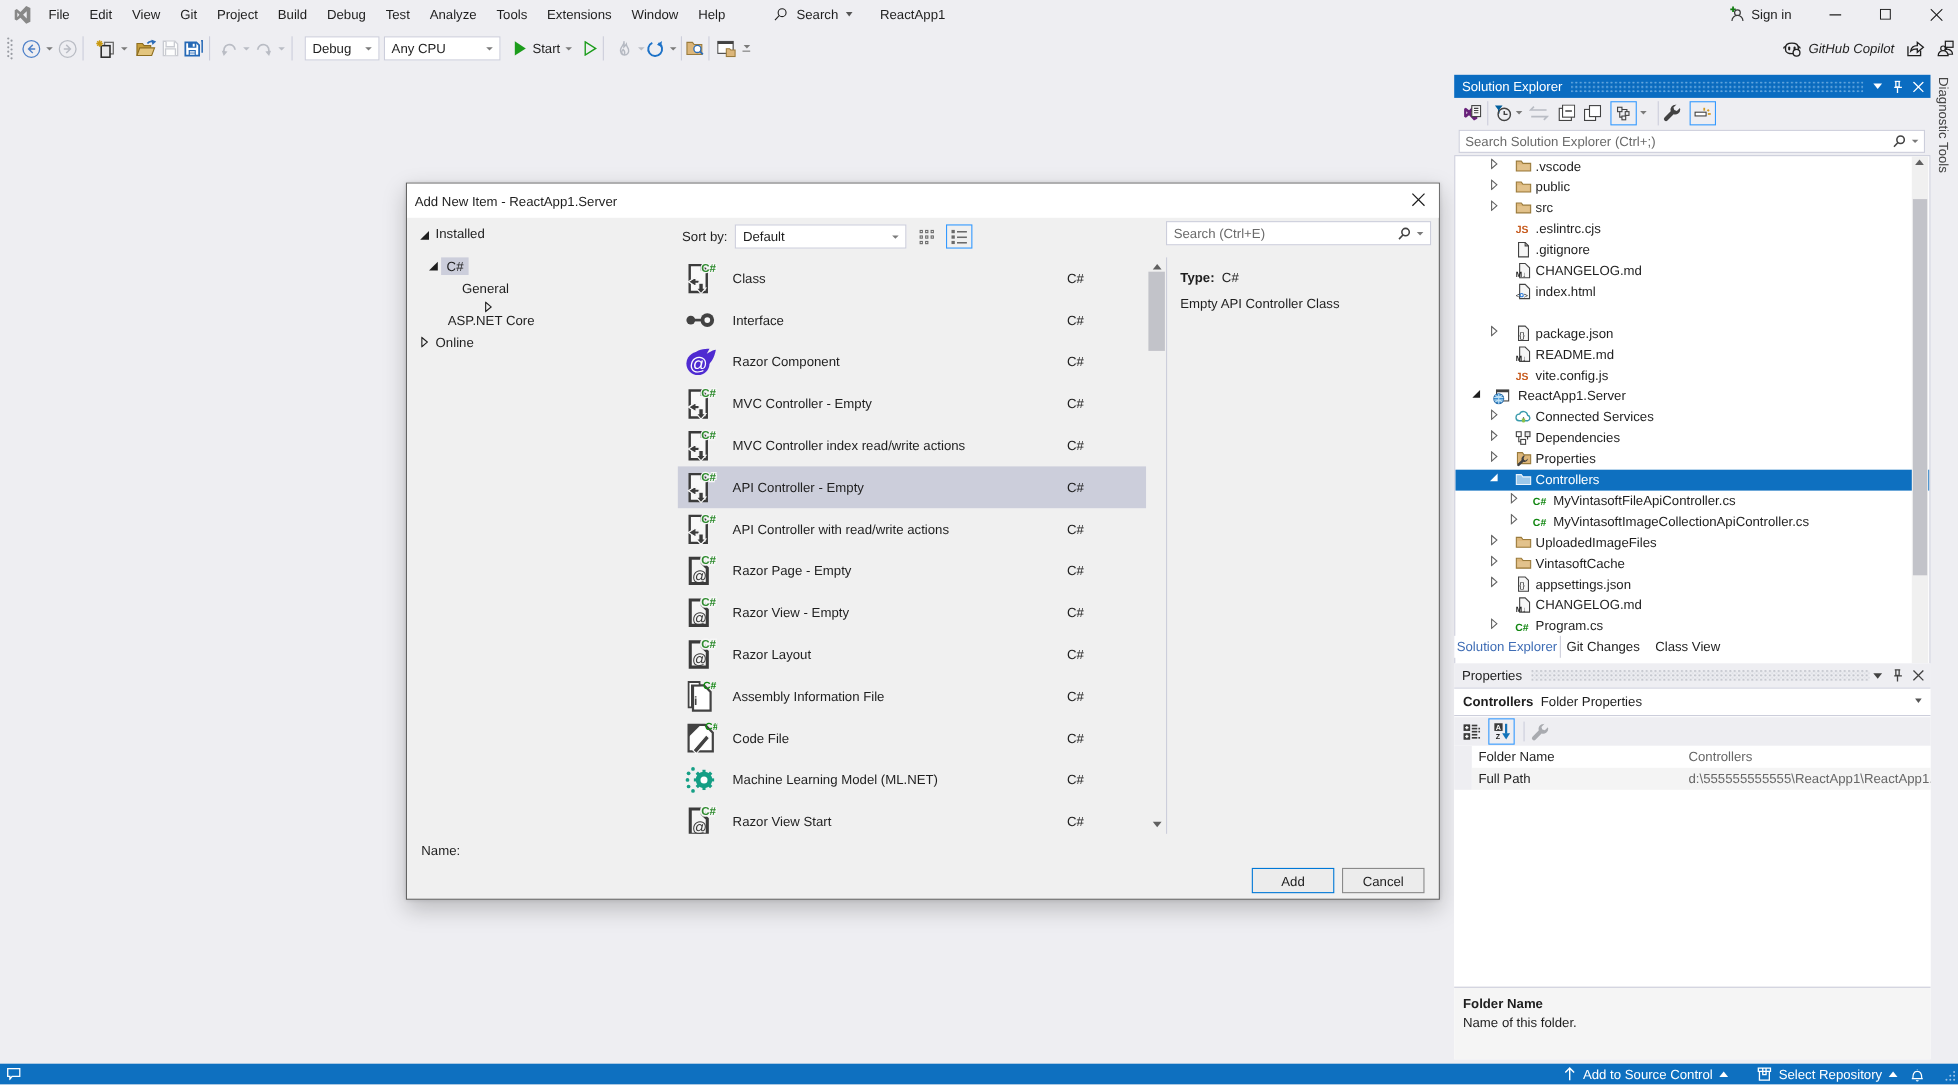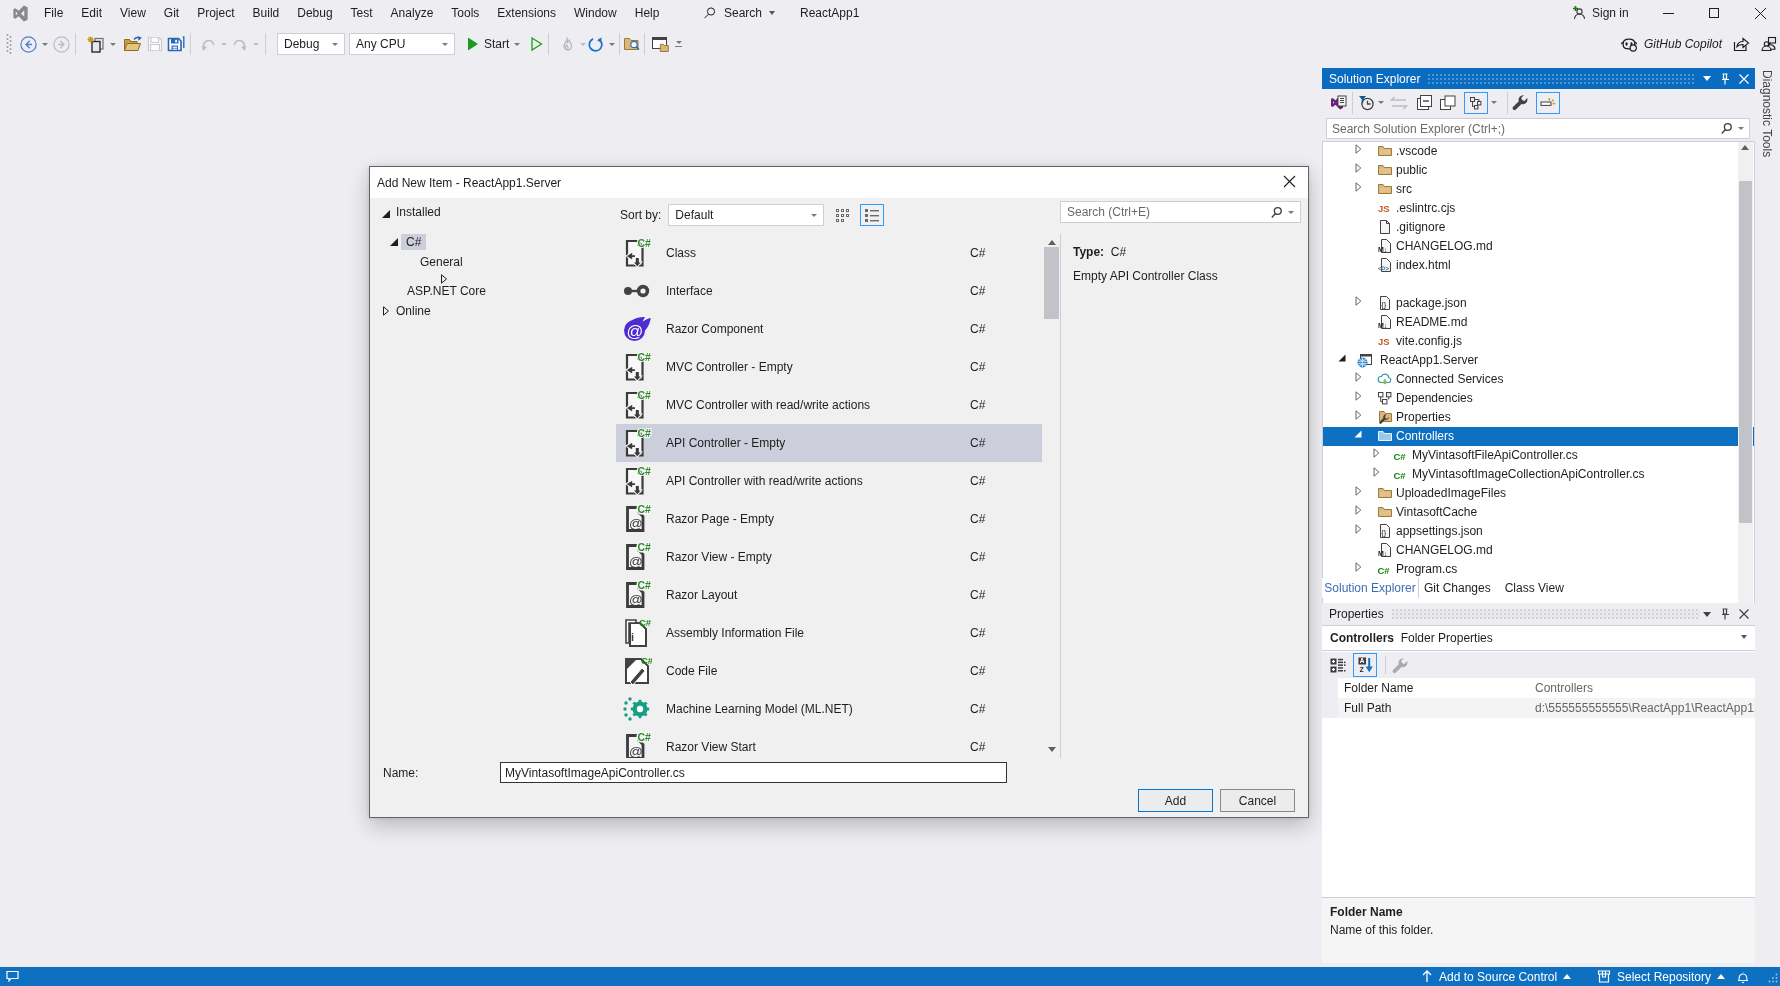--- a/index.html
+++ b/index.html
@@ -429,21 +429,21 @@
       <div class="tplrow" style="top:152px;">
         <div class="ticon"><svg width="30" height="32" viewBox="0 0 30 32">
             <path d="M5 4 h10.5 l5 5 v19.5 h-15.5 z" fill="#f8f8f8" stroke="#3b3b3b" stroke-width="2.2"></path>
             <path d="M15 3.5 l5.5 5.5 h-5.5 z" fill="#3b3b3b"></path>
             <text x="15.5" y="10" font-family="Liberation Sans" font-size="10.5" font-weight="bold" fill="#2e8b2e" stroke="#f6f6f6" stroke-width="2.2" paint-order="stroke">C#</text>
             <g fill="#3b3b3b">
               <path d="M10.8 14.8 l-7 4.3 7 4.3 v-2.8 h2.8 v-3 h-2.8 z" stroke="#f8f8f8" stroke-width="1.1"></path>
               <path d="M13.2 20.4 h4.2 v4.6 h2.3 l-4.4 5 -4.4 -5 h2.3 z" stroke="#f8f8f8" stroke-width="1.1"></path>
             </g>
           </svg></div>
-        <div class="tname">MVC Controller with read/write actions</div>
+        <div class="tname">MVC Controller index read/write actions</div>
         <div class="tlang">C#</div>
       </div>
       <div class="tplrow sel" style="top:190px;">
         <div class="ticon"><svg width="30" height="32" viewBox="0 0 30 32">
             <path d="M5 4 h10.5 l5 5 v19.5 h-15.5 z" fill="#f8f8f8" stroke="#3b3b3b" stroke-width="2.2"></path>
             <path d="M15 3.5 l5.5 5.5 h-5.5 z" fill="#3b3b3b"></path>
             <text x="15.5" y="10" font-family="Liberation Sans" font-size="10.5" font-weight="bold" fill="#2e8b2e" stroke="#f6f6f6" stroke-width="2.2" paint-order="stroke">C#</text>
             <g fill="#3b3b3b">
               <path d="M10.8 14.8 l-7 4.3 7 4.3 v-2.8 h2.8 v-3 h-2.8 z" stroke="#f8f8f8" stroke-width="1.1"></path>
               <path d="M13.2 20.4 h4.2 v4.6 h2.3 l-4.4 5 -4.4 -5 h2.3 z" stroke="#f8f8f8" stroke-width="1.1"></path>
@@ -558,23 +558,20 @@
         <span style="width:0;height:0;border-left:4px solid transparent;border-right:4px solid transparent;border-top:5px solid #606060;"></span>
       </div>
   </div>
   <div id="rinfo">
     <div style="position:absolute; left:12px; top:11px;"><b>Type:</b>&nbsp; C#</div>
     <div style="position:absolute; left:12px; top:35px;">Empty API Controller Class</div>
   </div>
 
   <div id="namerow">
     <span style="position:absolute; left:13px; top:4px;">Name:</span>
-    <div style="position:absolute; left:130px; top:0px; width:507px; height:21px; background:#fff; border:1px solid #333;">
-        <span style="position:absolute; left:4px; top:3px;">MyVintasoftImageApiController.cs</span>
-      </div>
   </div>
   <div id="dlgbtns">
     <div class="btn primary">Add</div>
     <div class="btn">Cancel</div>
   </div>
 </div>
 
 <div id="sepanel">
   <div id="sehdr">
     <span>Solution Explorer</span>

